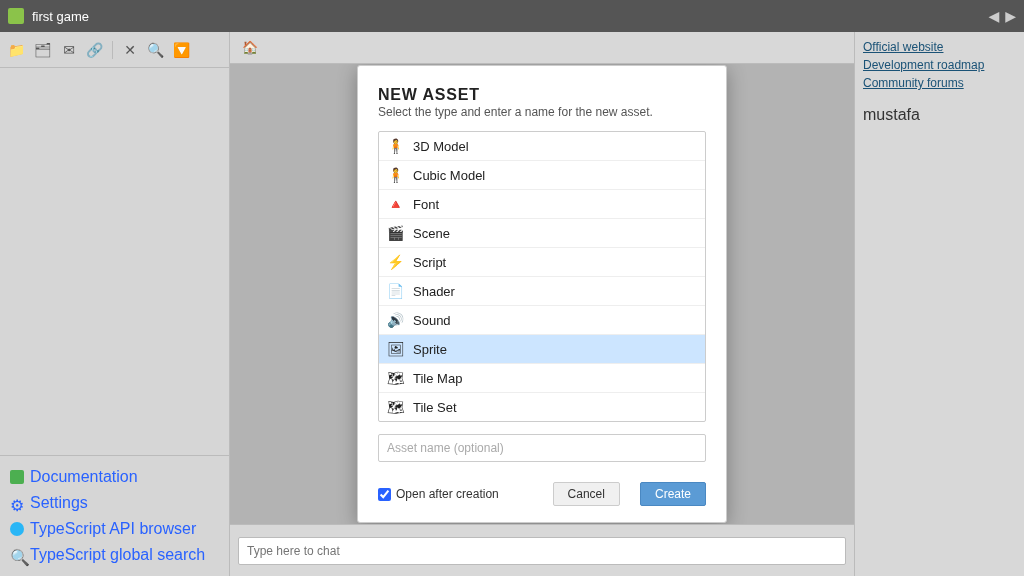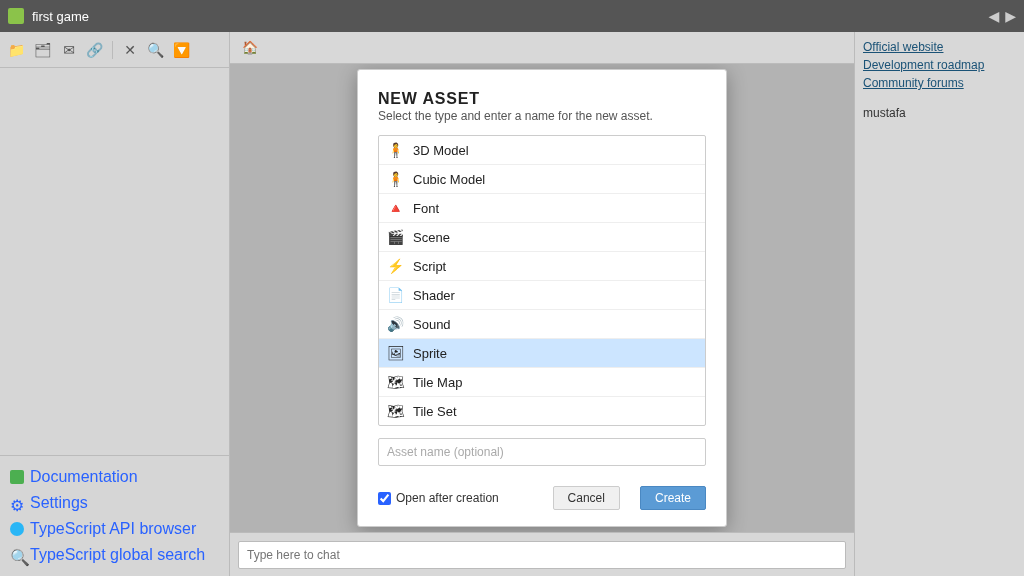--- a/index.html
+++ b/index.html
@@ -147,21 +147,21 @@
 
     
     #main-area {
       flex: 1;
       position: relative;
       overflow: hidden;
     }
 
     
     #chat-bar {
-      height: 44px;
+      height: 52px;
       background: #d8d8d8;
       border-top: 1px solid #bbb;
       display: flex;
       align-items: center;
       padding: 0 8px;
     }
     #chat-input {
       width: 100%;
       height: 28px;
       border: 1px solid #bbb;
@@ -183,21 +183,21 @@
     .right-sidebar-link {
       display: block;
       color: #1a5276;
       text-decoration: underline;
       font-size: 12px;
       margin-bottom: 4px;
       cursor: pointer;
     }
     .right-sidebar-user {
       margin-top: 16px;
-      font-size: 12px;
+      font-size: 16px;
       color: #333;
     }
 
     
     #modal-overlay {
       position: absolute;
       top: 0; left: 0; right: 0; bottom: 0;
       background: rgba(0,0,0,0.2);
       display: flex;
       align-items: center;

